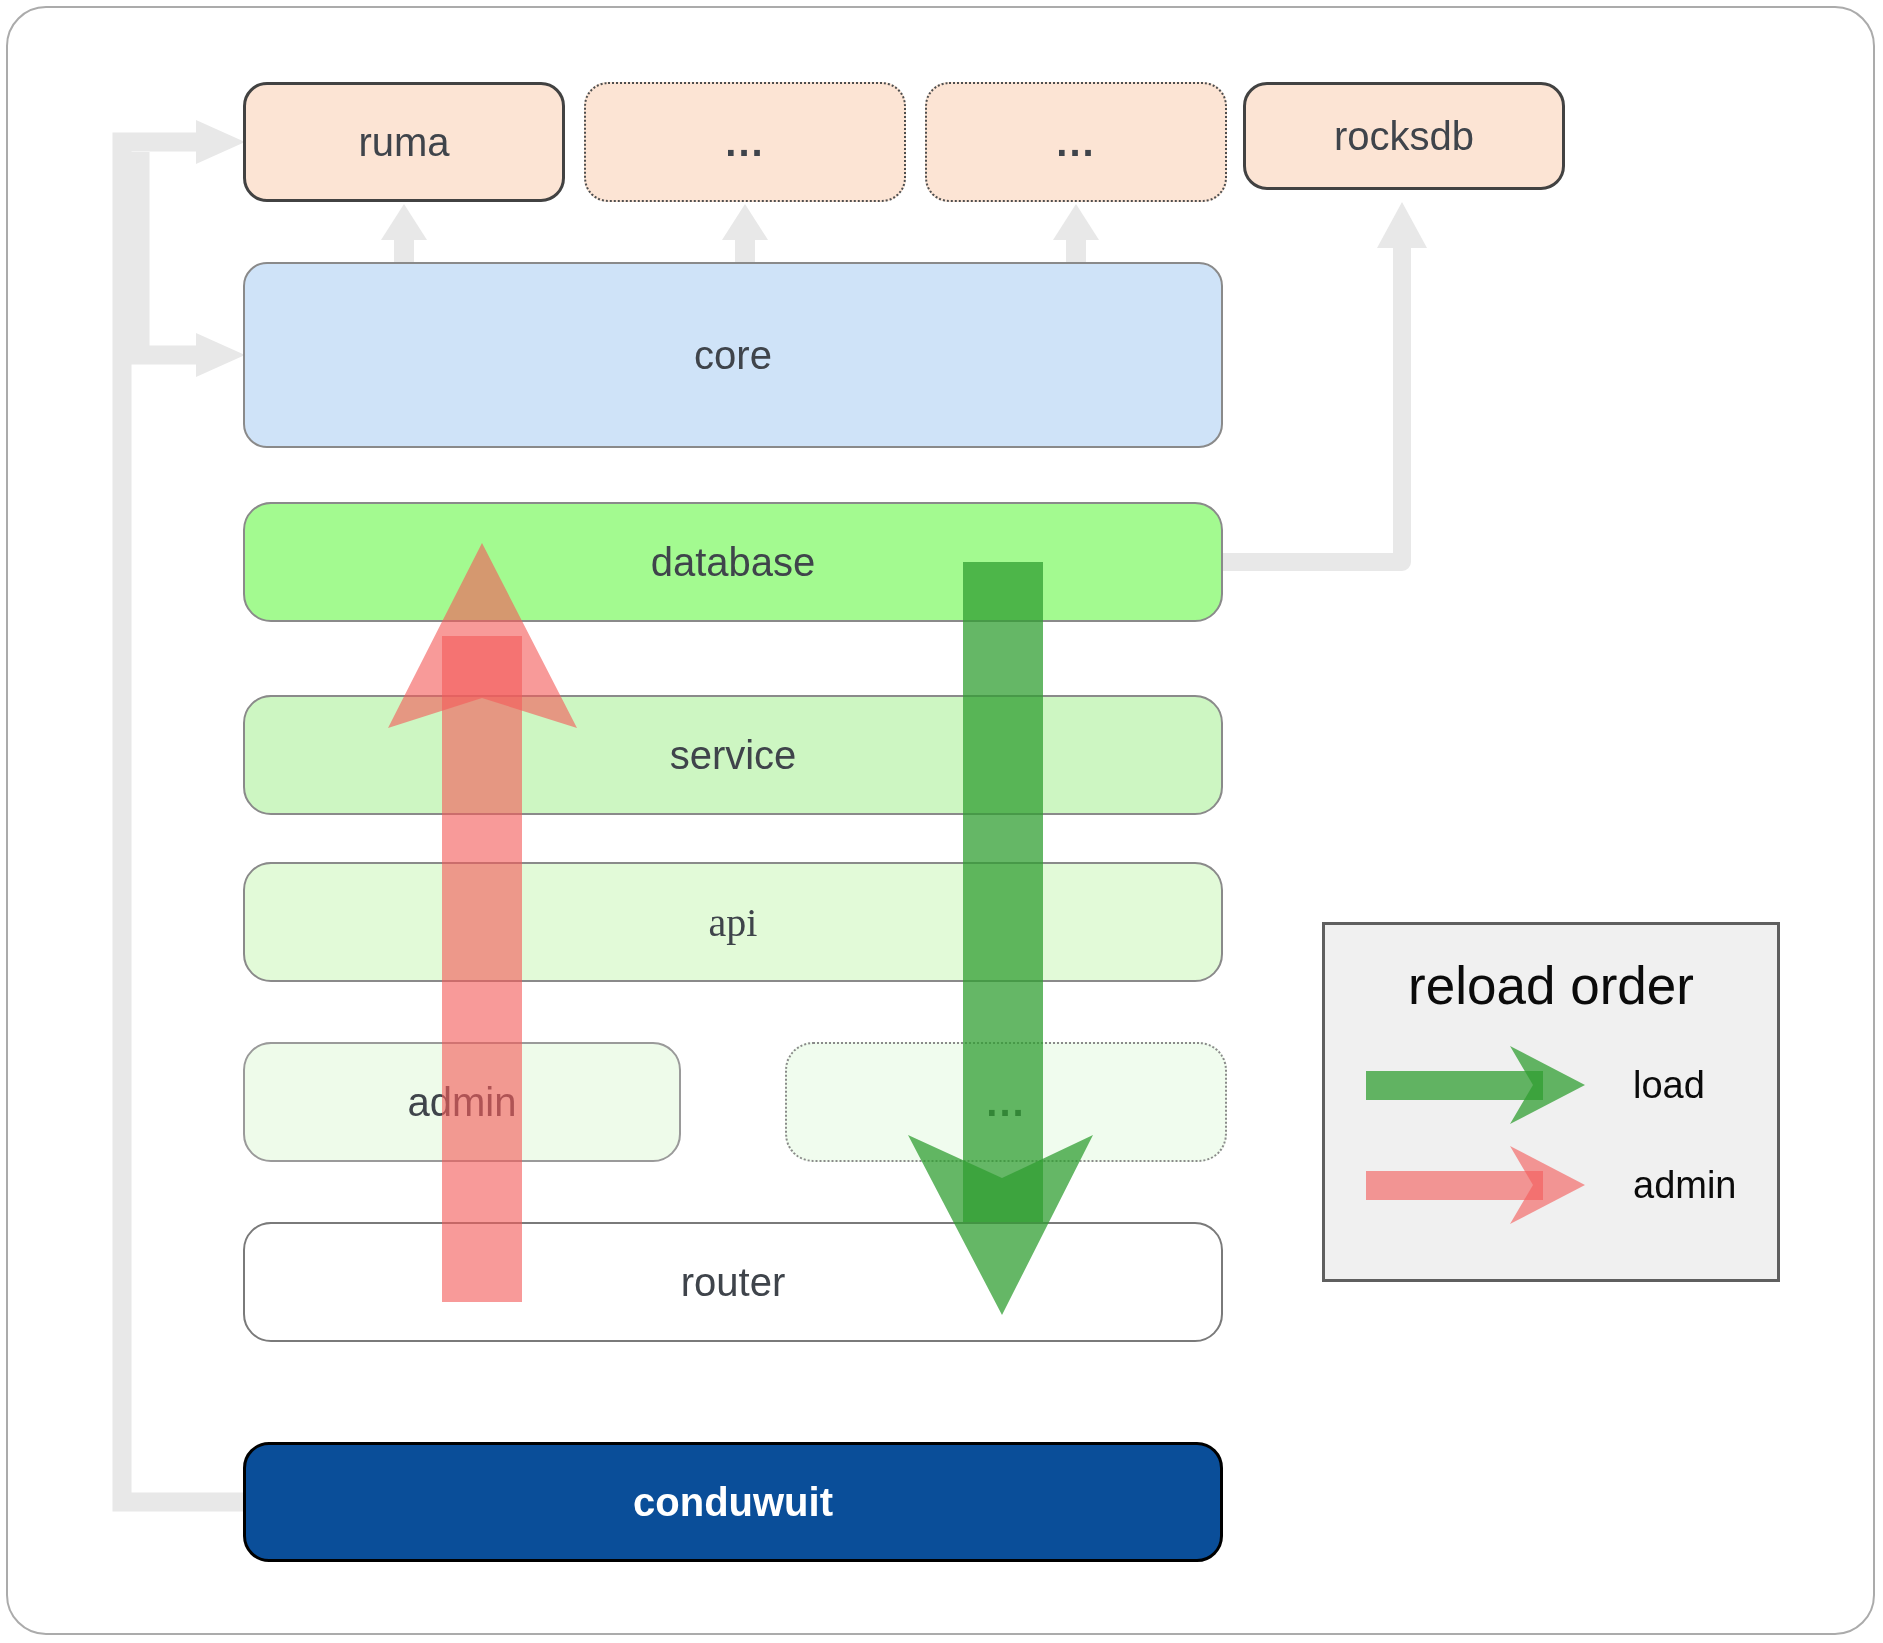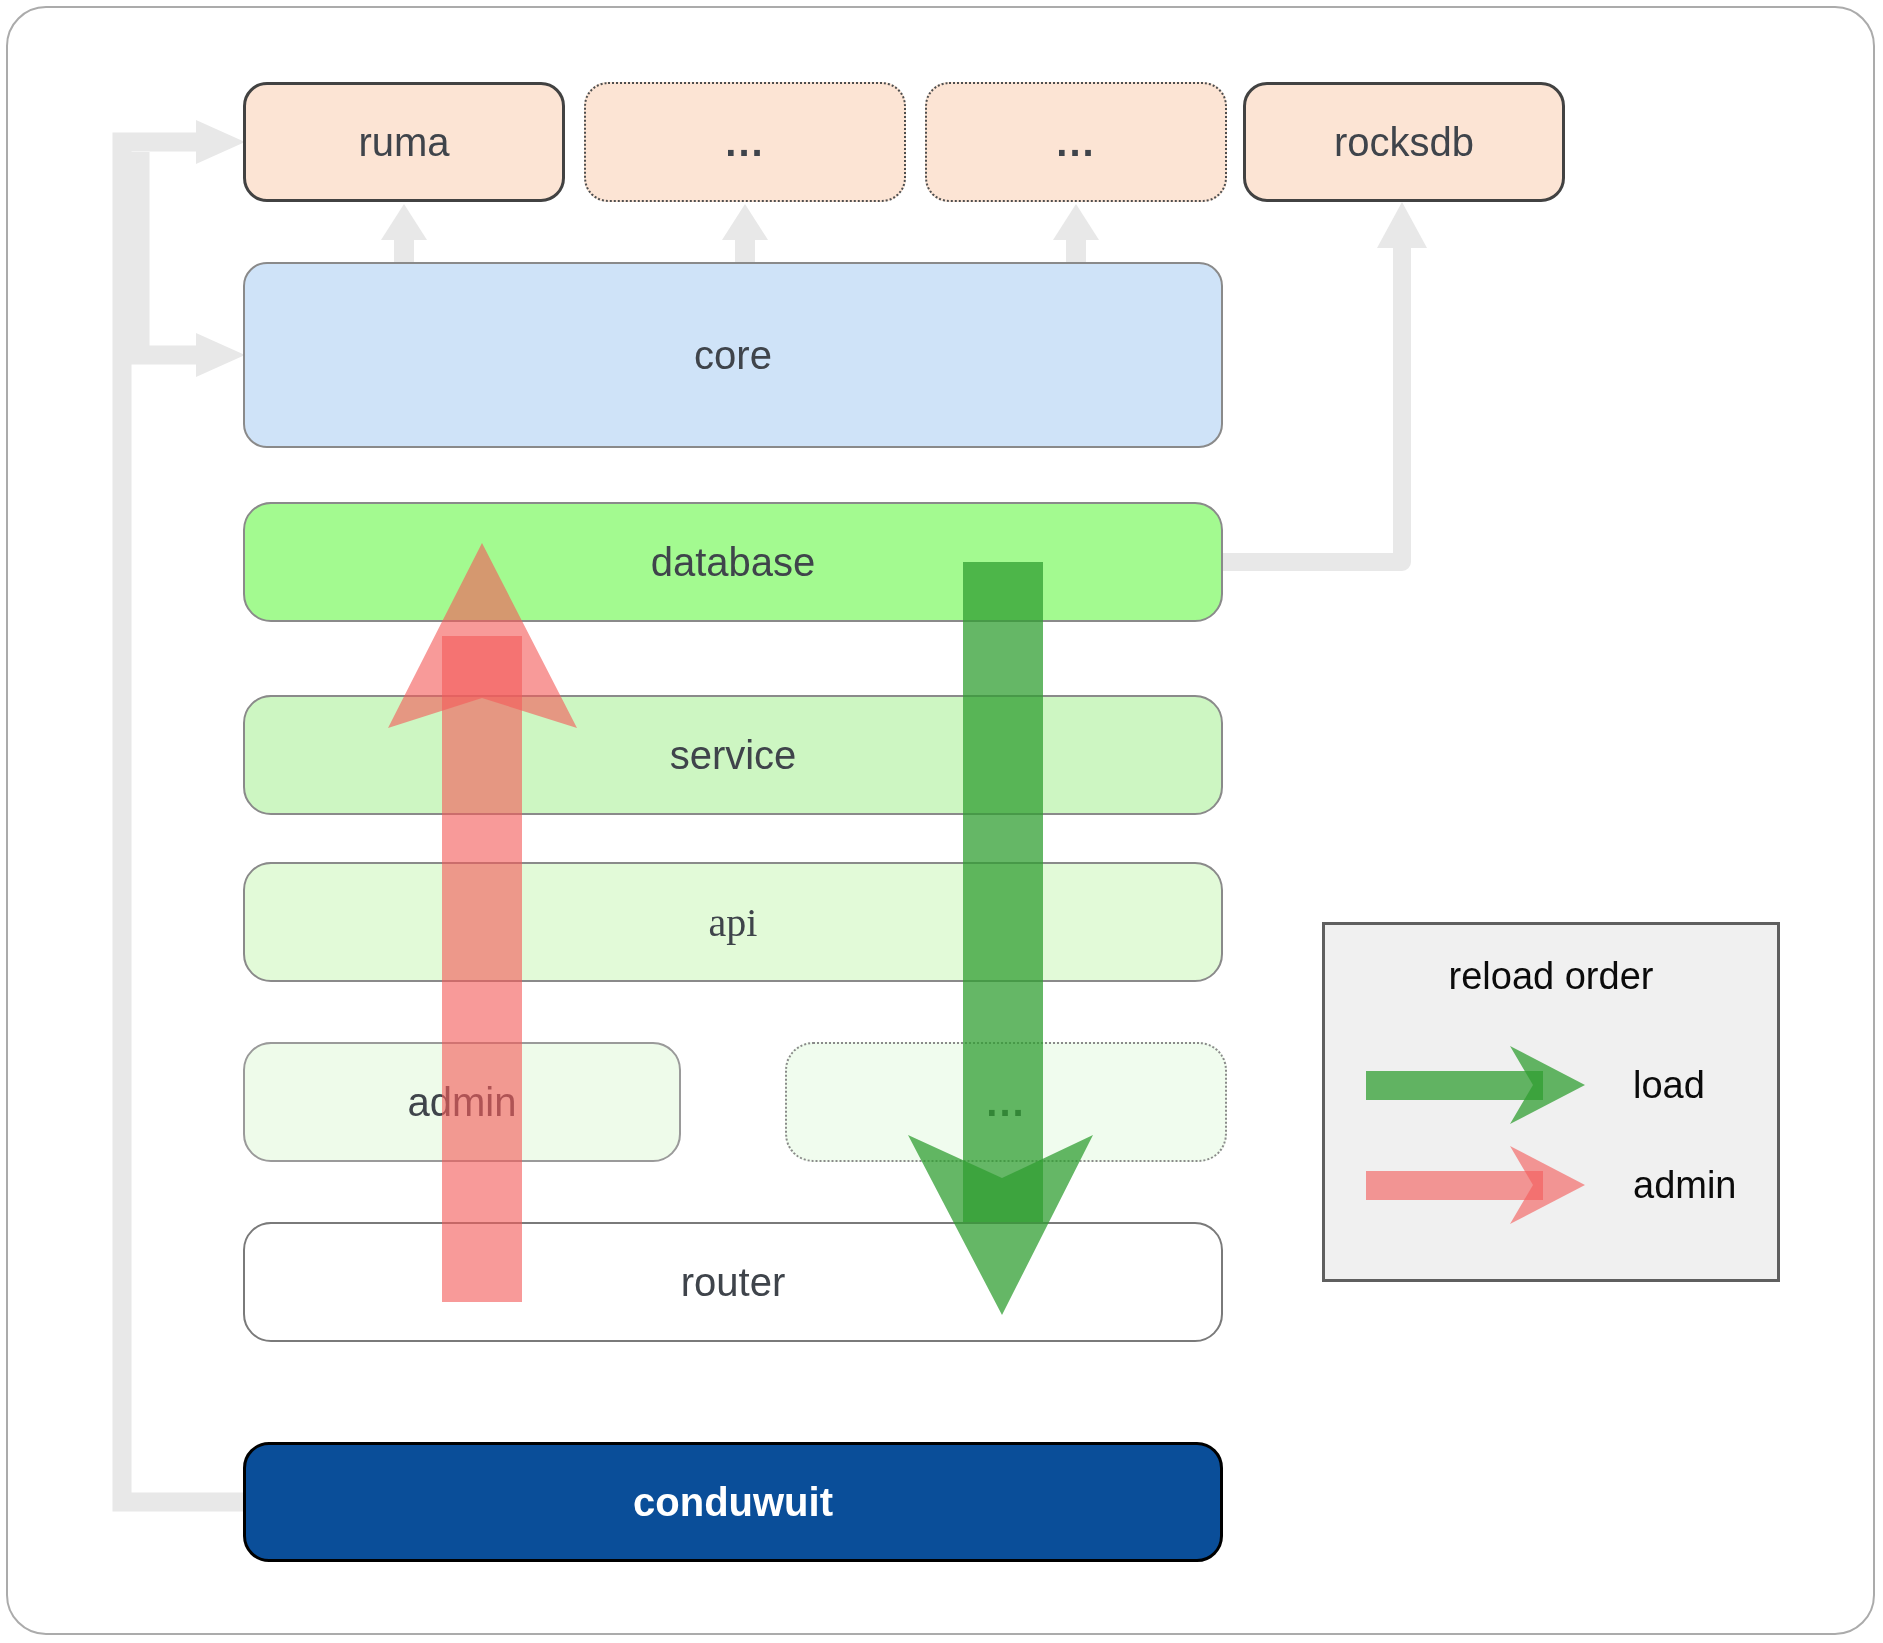--- a/index.html
+++ b/index.html
@@ -27,21 +27,21 @@
   .database{background:var(--database-fill);border:2px solid var(--box-border-gray);border-radius:28px;}
   .service{background:var(--service-fill);border:2px solid var(--box-border-gray);border-radius:28px;margin-top:13px;}
   .api{background:var(--api-fill);border:2px solid var(--box-border-gray);border-radius:28px;font-family:Liberation Serif, serif;}
   .admin{background:var(--admin-fill);border:2px solid #9a9a9a;border-radius:28px;}
   .more{background:var(--more-fill);border:2px dotted #8a8a8a;border-radius:28px;}
   .router{background:var(--router-fill);border:2px solid #7a7a7a;border-radius:28px;}
   .conduwuit{background:var(--conduwuit-fill);color:var(--conduwuit-text);border:3px solid #000;
              border-radius:26px;font-weight:700;}
   .legend{position:absolute;left:1322px;top:922px;width:458px;height:360px;box-sizing:border-box;
           background:var(--legend-bg);border:3px solid var(--legend-border);z-index:1;}
-  .legend-title{position:absolute;left:0;right:0;top:30px;text-align:center;font-size:38px;
+  .legend-title{position:absolute;left:0;right:0;top:30px;text-align:center;font-size:53px;
                 color:var(--legend-text);}
   .legend-label{position:absolute;left:308px;width:140px;height:48px;line-height:48px;
                 font-size:38px;color:var(--legend-text);}
   .legend svg{position:absolute;left:0;top:0;}
 </style>
 </head>
 <body>
 
 <div class="canvas">
 
@@ -66,21 +66,21 @@
 
   <div class="node top" style="left:243px;top:82px;width:322px;height:120px">
     <span>ruma</span>
   </div>
   <div class="node top dotted" style="left:584px;top:82px;width:322px;height:120px">
     <span class="dots">...</span>
   </div>
   <div class="node top dotted" style="left:925px;top:82px;width:302px;height:120px">
     <span class="dots">...</span>
   </div>
-  <div class="node top" style="left:1243px;top:82px;width:322px;height:120px">
+  <div class="node top" style="left:1243px;top:82px;width:322px;height:108px">
     <span>rocksdb</span>
   </div>
 
   <div class="node core" style="left:243px;top:262px;width:980px;height:186px">
     <span>core</span>
   </div>
   <div class="node database" style="left:243px;top:502px;width:980px;height:120px">
     <span>database</span>
   </div>
   <div class="node service" style="left:243px;top:682px;width:980px;height:120px">

